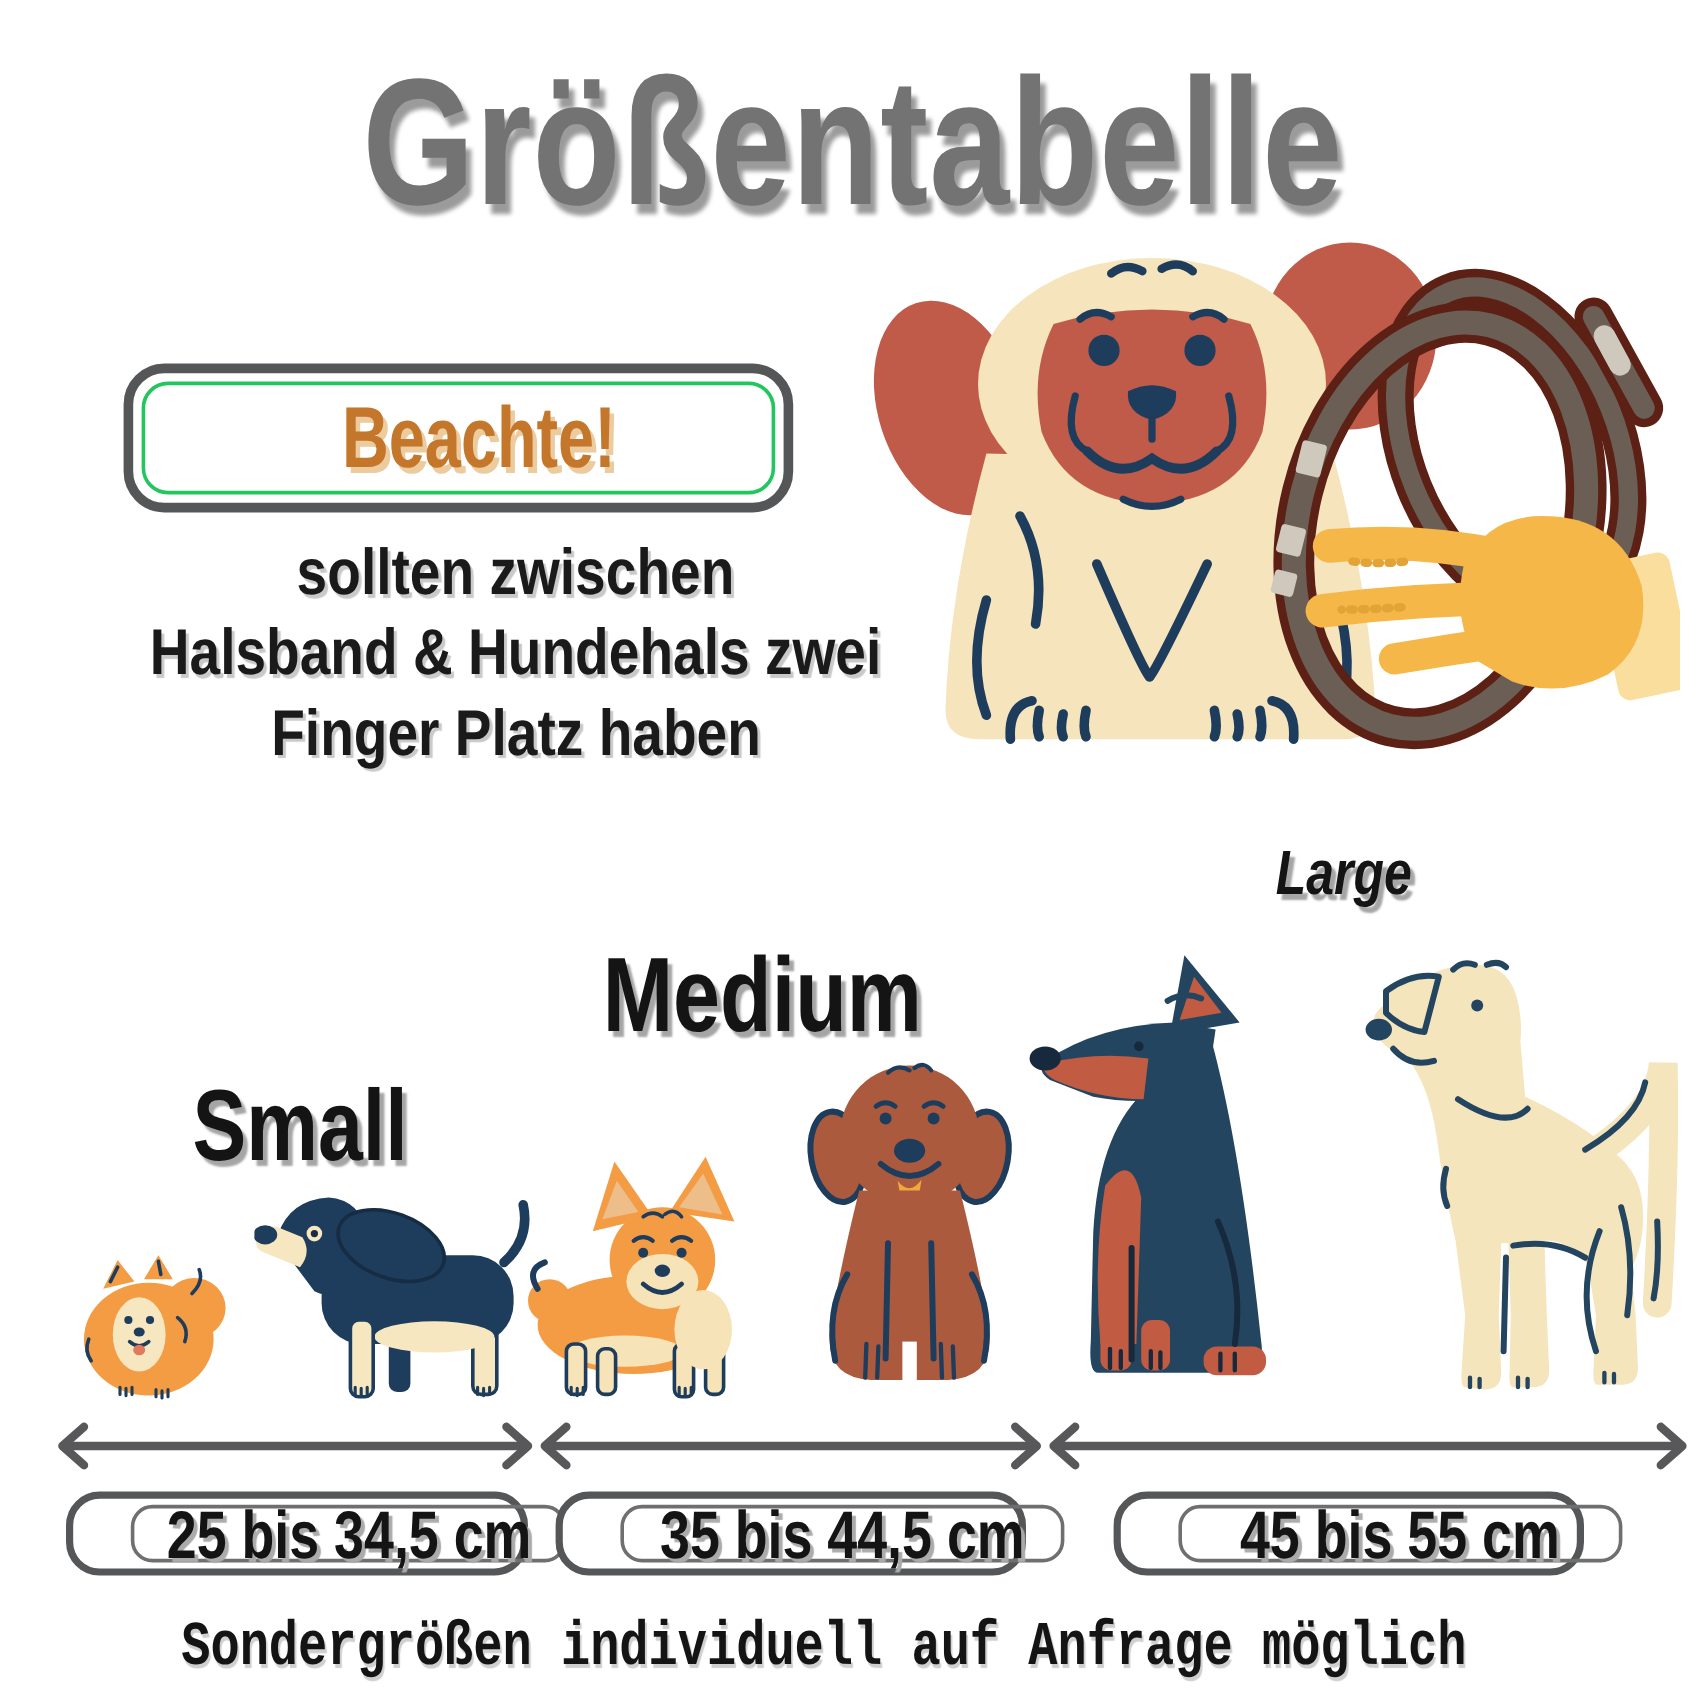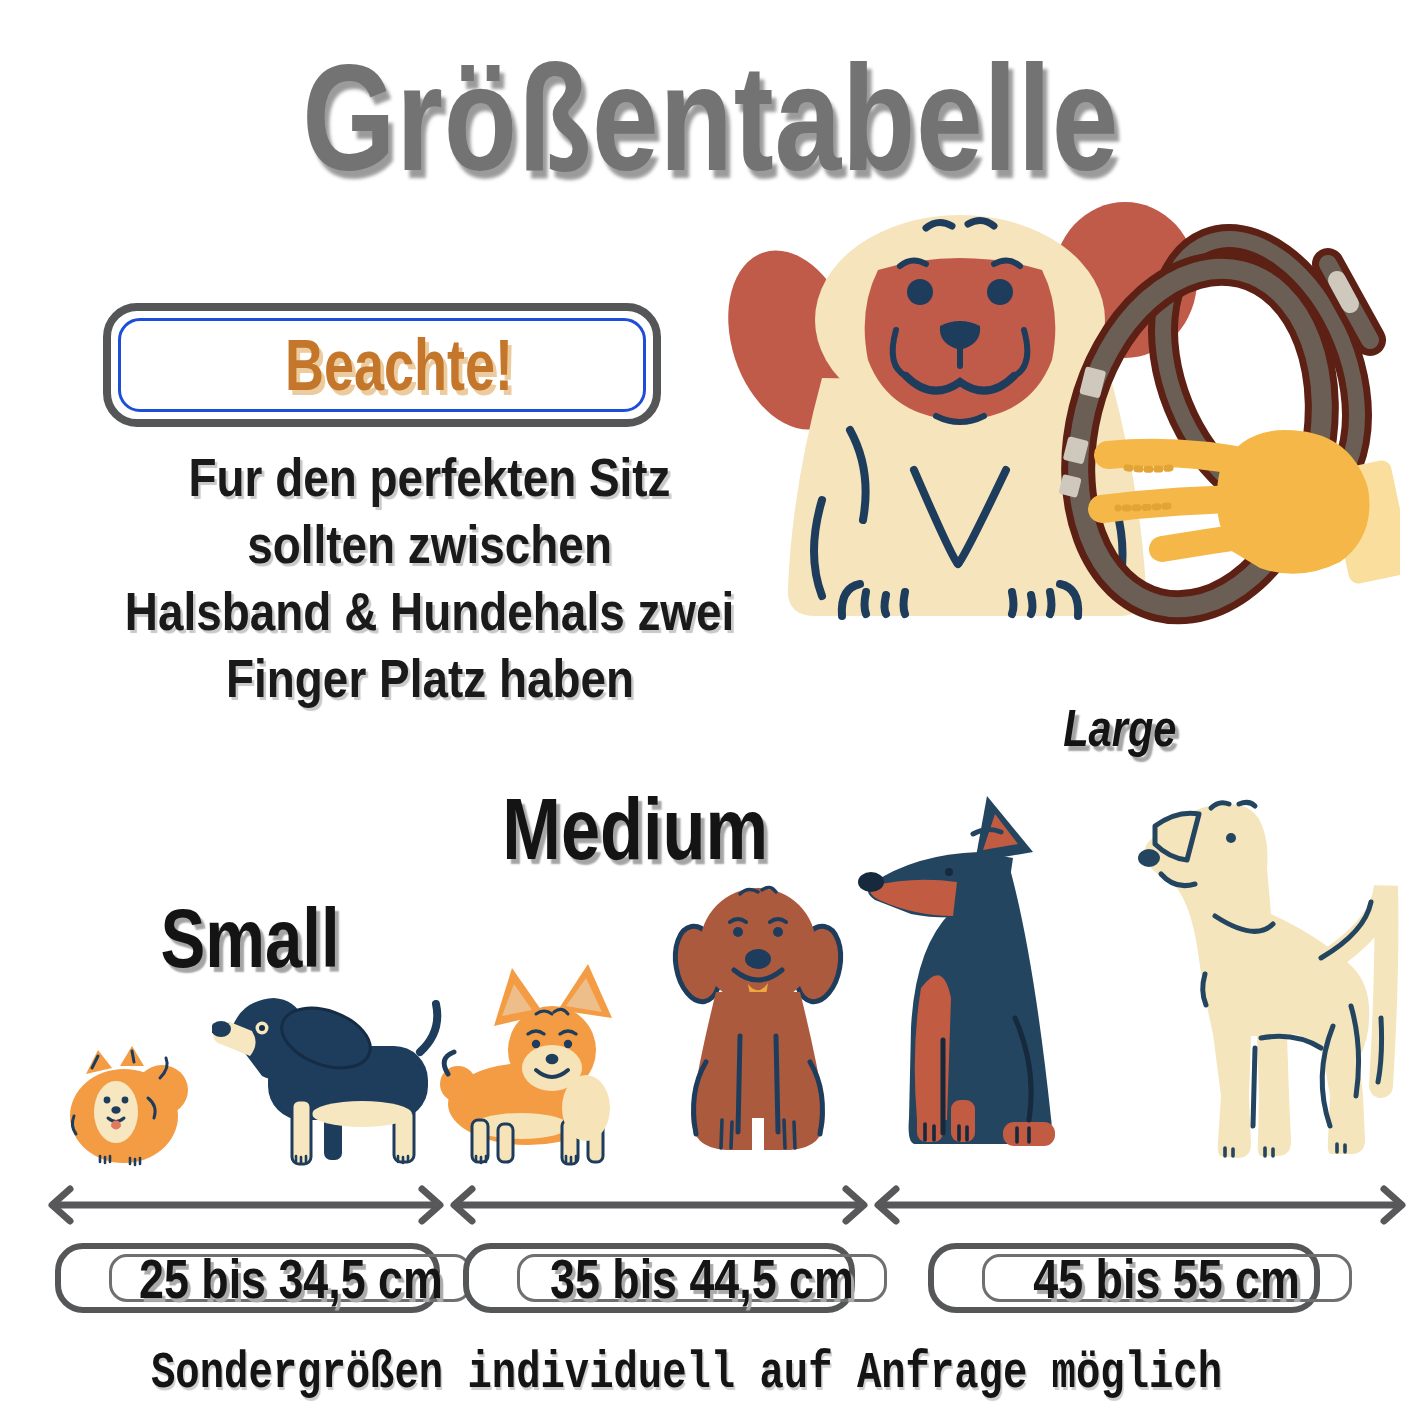--- a/index.html
+++ b/index.html
@@ -12,21 +12,21 @@
     display:inline-block; white-space:nowrap; font-weight:700;
     transform:scaleX(var(--sx,0.78)); transform-origin:50% 50%;
   }
   
   .title { position:absolute; top:30px; left:0; width:100%; text-align:center;
            font-size:150px; line-height:1.02; color:#737373;margin-top:12px; }
   .title .cond { text-shadow:6px 8px 4px #9b9b9b; letter-spacing:1px; }
   
   .notebox { position:absolute; left:103px; top:303px; width:558px; height:124px;
              border:8px solid #555658; border-radius:34px; background:#fff; padding:7px; }
-  .notebox-inner { width:100%; height:100%; border:3px solid #1d4ed8; border-radius:22px;
+  .notebox-inner { width:100%; height:100%; border:3px solid #22c55e; border-radius:22px;
              display:flex; align-items:center; justify-content:center;padding-left:34px; }
   .note-label { font-size:72px; color:#c4762b; }
   .note-label .cond { text-shadow:5px 5px 0 #eccb9e; }
   
   .note-text { position:absolute; left:40px; top:444px; width:780px; text-align:center;
                font-size:54px; color:#1a1a1a; }
   .note-text .line { line-height:67px; }
   .note-text .cond { text-shadow:3px 3px 1px #c9c9c9; }
   
   .size-label { position:absolute; text-align:center; color:#141414; }
@@ -140,21 +140,20 @@
 
   <div class="notebox">
     <div class="notebox-inner">
       <span class="note-label">
         <span class="cond" style="--sx:0.75">Beachte!</span>
       </span>
     </div>
   </div>
 
   <div class="note-text">
-    <div class="line"><span class="cond" style="--sx:0.85">Fur den perfekten Sitz</span></div>
     <div class="line"><span class="cond" style="--sx:0.85">sollten zwischen</span></div>
     <div class="line"><span class="cond" style="--sx:0.85">Halsband &amp; Hundehals zwei</span></div>
     <div class="line"><span class="cond" style="--sx:0.85">Finger Platz haben</span></div>
   </div>
 
   <div class="size-label medium">
     <span class="cond" style="--sx:0.8">Medium</span>
   </div>
   <div class="size-label small">
     <span class="cond" style="--sx:0.8">Small</span>

